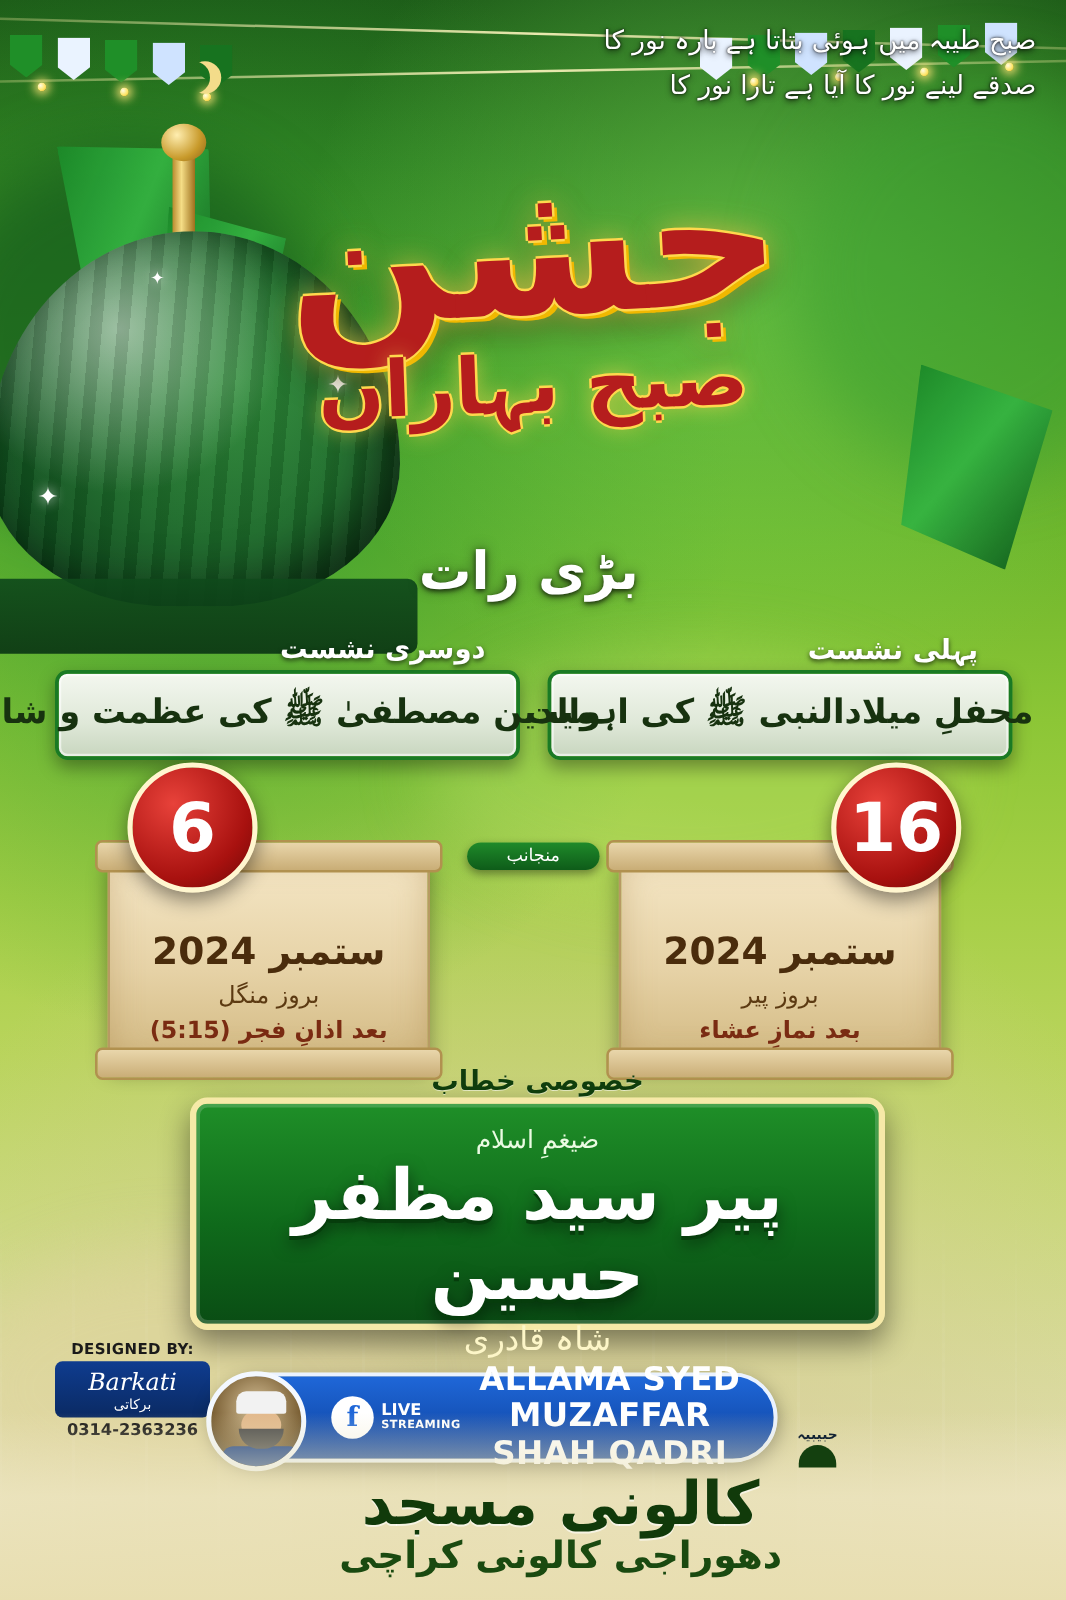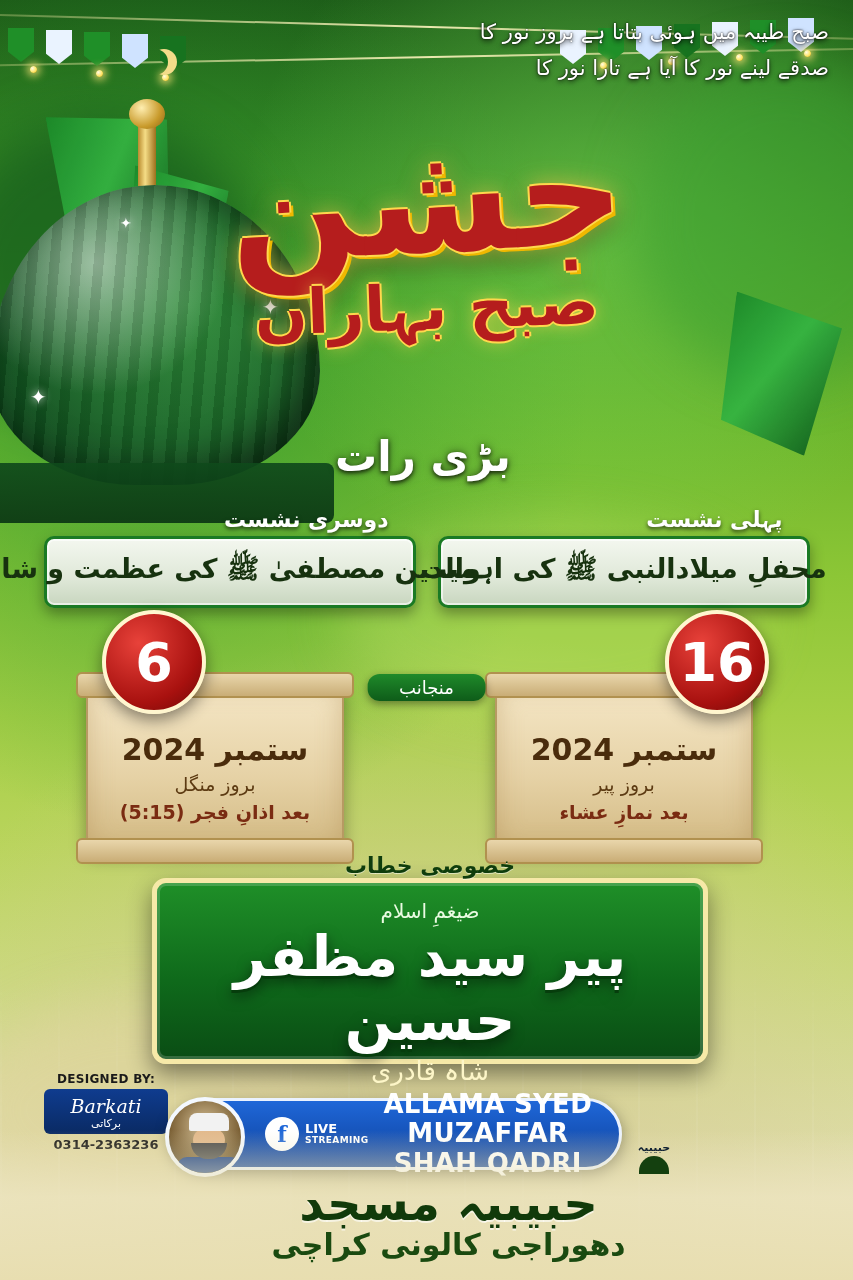--- a/index.html
+++ b/index.html
@@ -192,42 +192,42 @@
   }
   .scroll::before, .scroll::after{
     content:""; position:absolute; left:-12px; right:-12px; height:22px;
     background: linear-gradient(180deg,#e9d6ab,#c9ad76);
     border:2px solid #b1914f; border-radius:6px;
   }
   .scroll::before{ top:-14px; }
   .scroll::after{ bottom:-14px; }
   .scroll-r{ right:100px; }
   .scroll-l{ left:86px; }
-  .scroll .line1{ margin-top:46px; font-size:30px; font-weight:bold; color:#4a2c0c; }
+  .scroll .line1{ margin-top:58px; font-size:30px; font-weight:bold; color:#4a2c0c; }
   .scroll .line2{ margin-top:6px; font-size:19px; color:#5c3a12; }
   .scroll .line3{ margin-top:6px; font-size:19px; color:#7a2b12; font-weight:bold; }
   .badge{
     position:absolute; top:-8px; width:104px; height:104px; border-radius:50%;
     background: radial-gradient(circle at 34% 30%, #e8423a, #a8110f 65%, #6d0806);
     border:4px solid #fff6cf;
     box-shadow: 0 6px 16px rgba(0,0,0,.45);
     color:#fff; font-size:54px; font-weight:bold;
     display:flex; align-items:center; justify-content:center;
   }
   .badge-r{ right:84px; top:-30px; }
   .badge-l{ left:102px; top:-30px; }
   .mid-note{
     position:absolute; left:50%; transform:translateX(-50%); top:70px;
     width:150px; text-align:center; direction:rtl;
     color:#22420f; font-size:21px; font-weight:bold; line-height:1.5;
   }
   .mid-ribbon{
     position:absolute; left:50%; transform:translateX(-50%); top:34px;
     background:linear-gradient(180deg,#1f8a2a,#0e5c19);
-    color:#fff; font-size:18px; padding:3px 32px; border-radius:12px;
+    color:#fff; font-size:14px; padding:3px 32px; border-radius:12px;
     direction:rtl; box-shadow:0 3px 8px rgba(0,0,0,.4);
   }
 
   
   .speaker-panel{
     position:absolute; left:152px; top:878px; width:556px; height:186px;
     background: linear-gradient(180deg,#1f8f28,#0f6a1b 55%,#0a4d14);
     border:5px solid #f6e9a8;
     border-radius:14px;
     box-shadow: 0 10px 24px rgba(0,0,0,.45), inset 0 0 0 3px rgba(255,255,255,.18);
@@ -356,21 +356,21 @@
     <div class="crescent"></div>
     <div class="finial"></div>
     <div class="dome"></div>
     <div class="dome-base"></div>
     <div class="sparkle" style="left:60px;  top:290px;">✦</div>
     <div class="sparkle" style="left:292px; top:200px;">✦</div>
     <div class="sparkle" style="left:150px; top:120px; font-size:14px;">✦</div>
   </div>
 
   <div class="couplet">
-    <div>صبح طیبہ میں ہوئی بتاتا ہے بروز نور کا</div>
+    <div>صبح طیبہ میں ہوئی بتاتا ہے بارہ نور کا</div>
     <div>صدقے لینے نور کا آیا ہے تارا نور کا</div>
   </div>
 
   <div class="title-block">
     <div class="title-main">جشن</div>
     <div class="title-sub">صبح بہاراں</div>
   </div>
   <div class="bigday">بڑی رات</div>
 
   <div class="sessions">
@@ -436,17 +436,17 @@
     </div>
   </div>
 
   <div class="sandbar"></div>
 
   <div class="venue">
     <div class="venue-logo">
       <div class="lt">حبیبیہ</div>
       <div class="dome2"></div>
     </div>
-    <div class="vmain">حبیبیہ مسجد</div>
+    <div class="vmain">کالونی مسجد</div>
     <div class="vsub">دھوراجی کالونی کراچی</div>
   </div>
 
 </div>
 
 </body></html>

